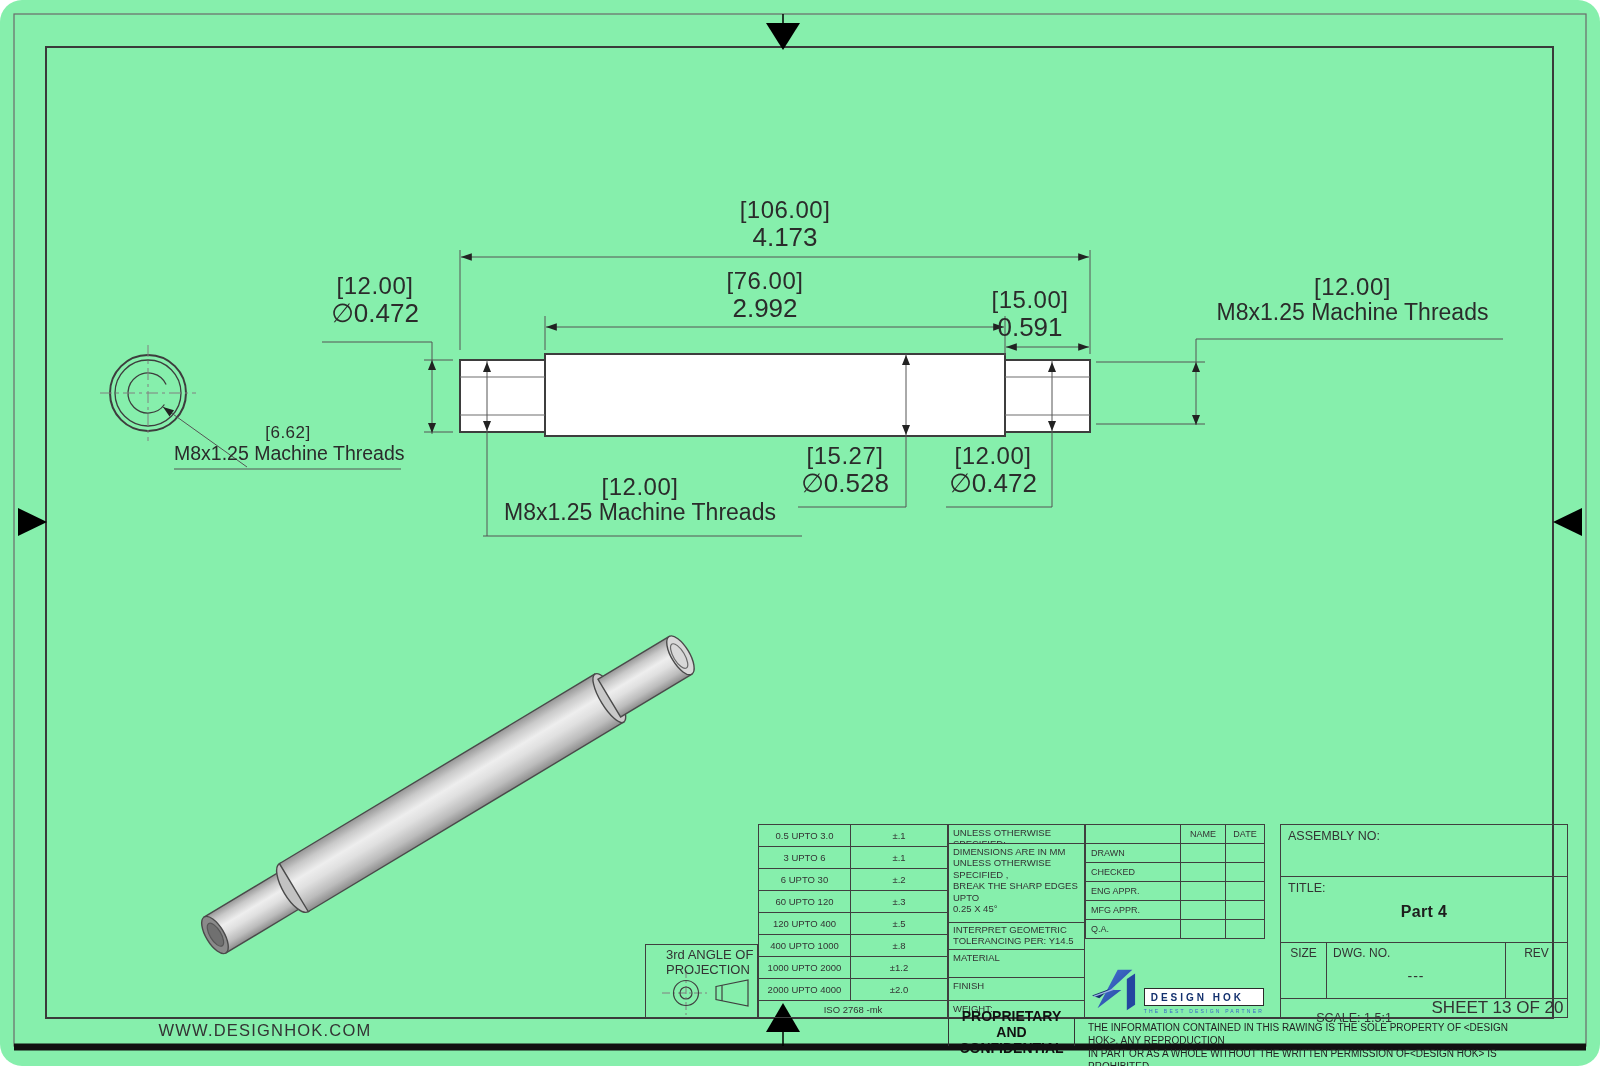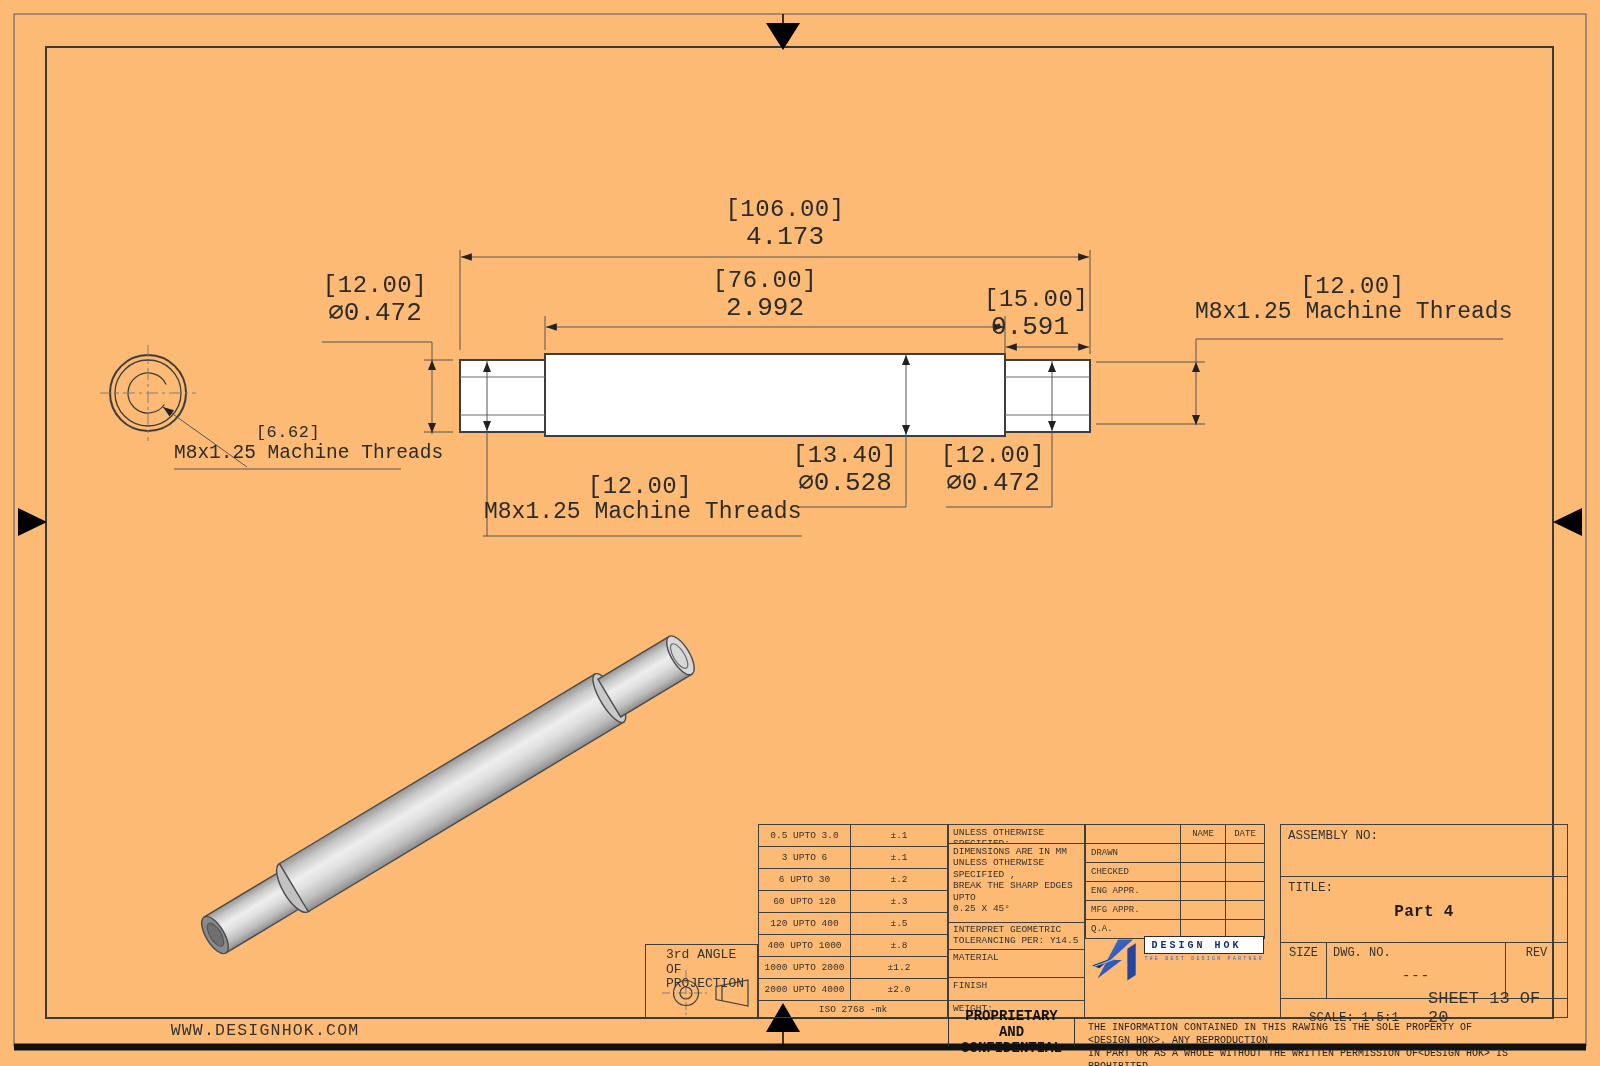--- a/index.html
+++ b/index.html
@@ -1,17 +1,17 @@
 <!DOCTYPE html>
 <html><head>
 <meta charset="utf-8">
 <style>
   html,body { margin:0; padding:0; background:#ffffff; }
-  .page { position:relative; width:1600px; height:1066px; background:#fdba74;
-          font-family:Liberation Mono, monospace; color:#2b2b2b; overflow:hidden; }
+  .page { position:relative; width:1600px; height:1066px; background:#86efac;
+          font-family:Liberation Sans, sans-serif; color:#2b2b2b; overflow:hidden;border-radius:22px; }
   svg.canvas { position:absolute; left:0; top:0; }
 
   
   .lbl { position:absolute; text-align:center; color:#2b2b2b; line-height:1.1; }
   .lbl .mm  { display:block; font-size:24px; letter-spacing:.5px; }
   .lbl .val { display:block; font-size:26px; }
   .lbl .thread { display:block; font-size:23px; white-space:nowrap; }
   .lbl.sm .mm { font-size:17px; }
   .lbl.sm .thread { font-size:19.5px; }
 
@@ -56,21 +56,21 @@
   .scale-c { width:147px; display:flex; align-items:center; justify-content:center; font-size:12.5px; padding:0;margin-top:19px; }
   .sheet-c { flex:1; display:flex; align-items:center; justify-content:center; font-size:17px; padding:0; }
 
   
   .ta-box { position:absolute; left:645px; top:944px; width:113px; height:74px;
             border:1.2px solid #3f3f3f; box-sizing:border-box; font-size:13px; color:#333;
             padding:3px 0 0 20px; line-height:1.12; }
 
   
   .logo { position:absolute; left:1092px; top:936px; width:172px; height:78px;
-          display:flex; align-items:flex-start; gap:4px; }
+          display:flex; align-items:flex-end; gap:4px; }
   .brand-box { border:1.5px solid #2b2b2b; background:#fff; padding:3px 6px 2px 6px;
                font-size:10px; font-weight:bold; letter-spacing:3px; color:#13306e; white-space:nowrap; }
   .tagline { font-size:5px; letter-spacing:2.2px; color:#3a66c9; text-align:center; margin-top:2px; white-space:nowrap; }
 
   
   .website { position:absolute; left:150px; top:1021px; width:230px; text-align:center;
              font-size:16.5px; letter-spacing:1.2px; color:#333; }
   .prop { position:absolute; left:948px; top:1018px; width:127px; height:28px;
           border-left:1.2px solid #333; border-right:1.2px solid #333; box-sizing:border-box;
           display:flex; align-items:center; justify-content:center; text-align:center;
@@ -227,21 +227,21 @@
   </div>
   <div class="lbl" style="left:1195px; top:274px; width:315px;">
     <span class="mm">[12.00]</span>
     <span class="thread">M8x1.25 Machine Threads</span>
   </div>
   <div class="lbl sm" style="left:174px; top:424px; width:228px;">
     <span class="mm">[6.62]</span>
     <span class="thread">M8x1.25 Machine Threads</span>
   </div>
   <div class="lbl" style="left:790px; top:443px; width:110px;">
-    <span class="mm">[13.40]</span>
+    <span class="mm">[15.27]</span>
     <span class="val">∅0.528</span>
   </div>
   <div class="lbl" style="left:938px; top:443px; width:110px;">
     <span class="mm">[12.00]</span>
     <span class="val">∅0.472</span>
   </div>
   <div class="lbl" style="left:484px; top:474px; width:312px;">
     <span class="mm">[12.00]</span>
     <span class="thread">M8x1.25 Machine Threads</span>
   </div>

